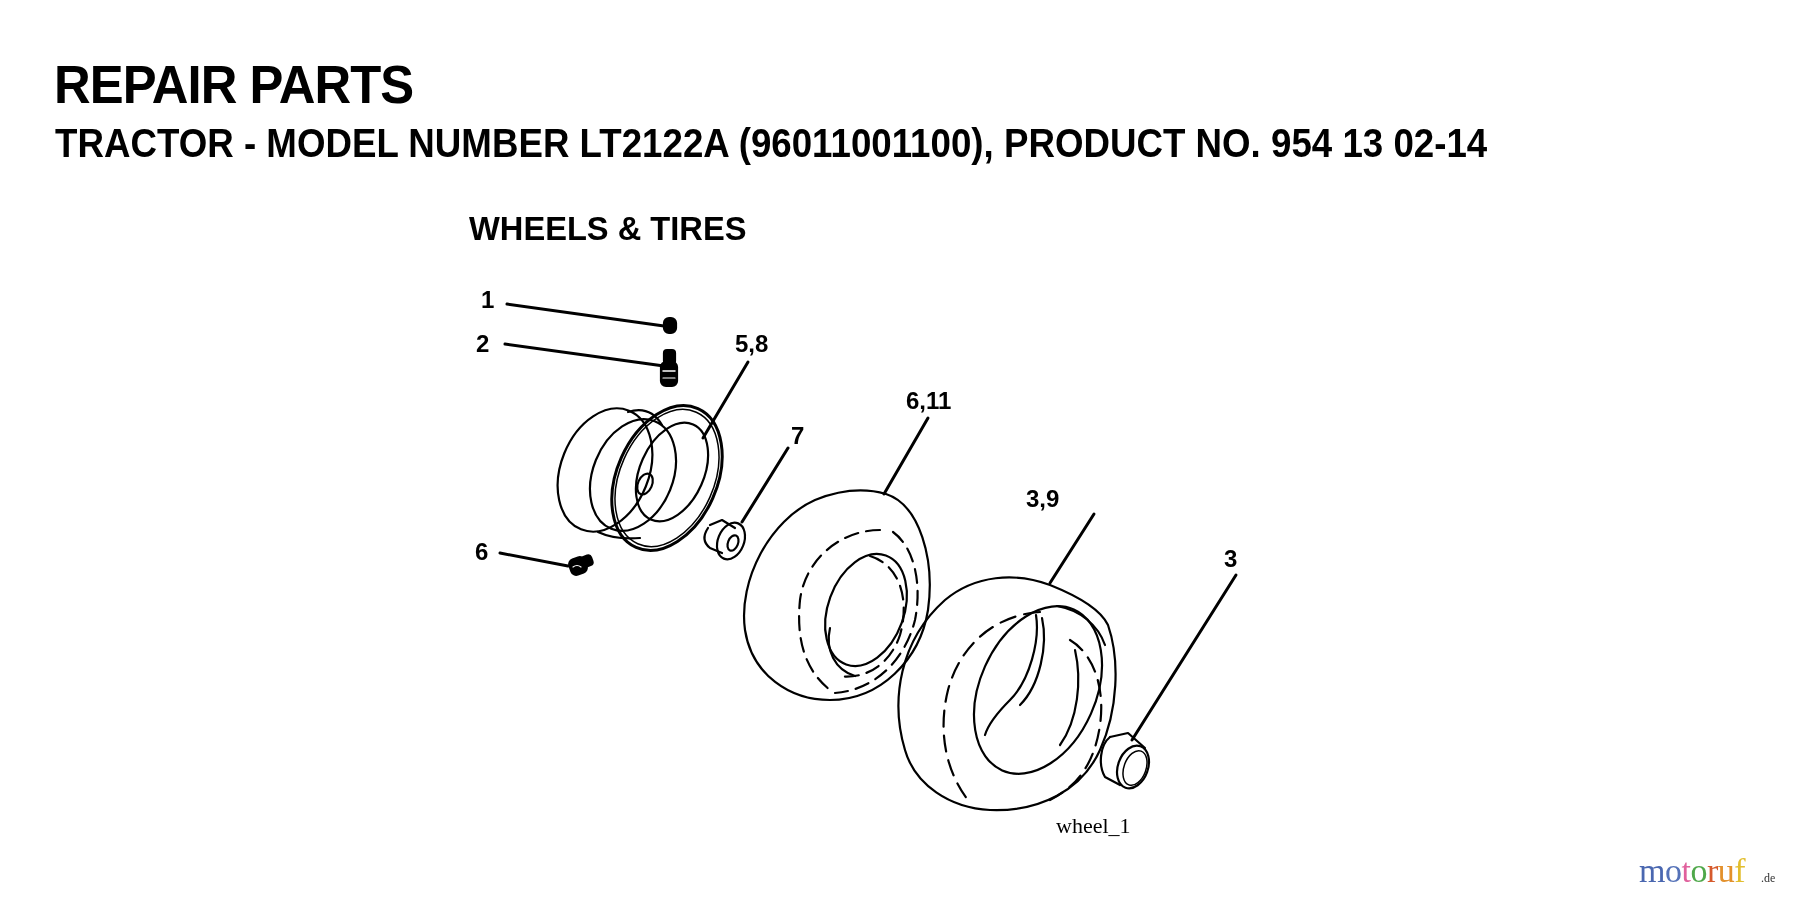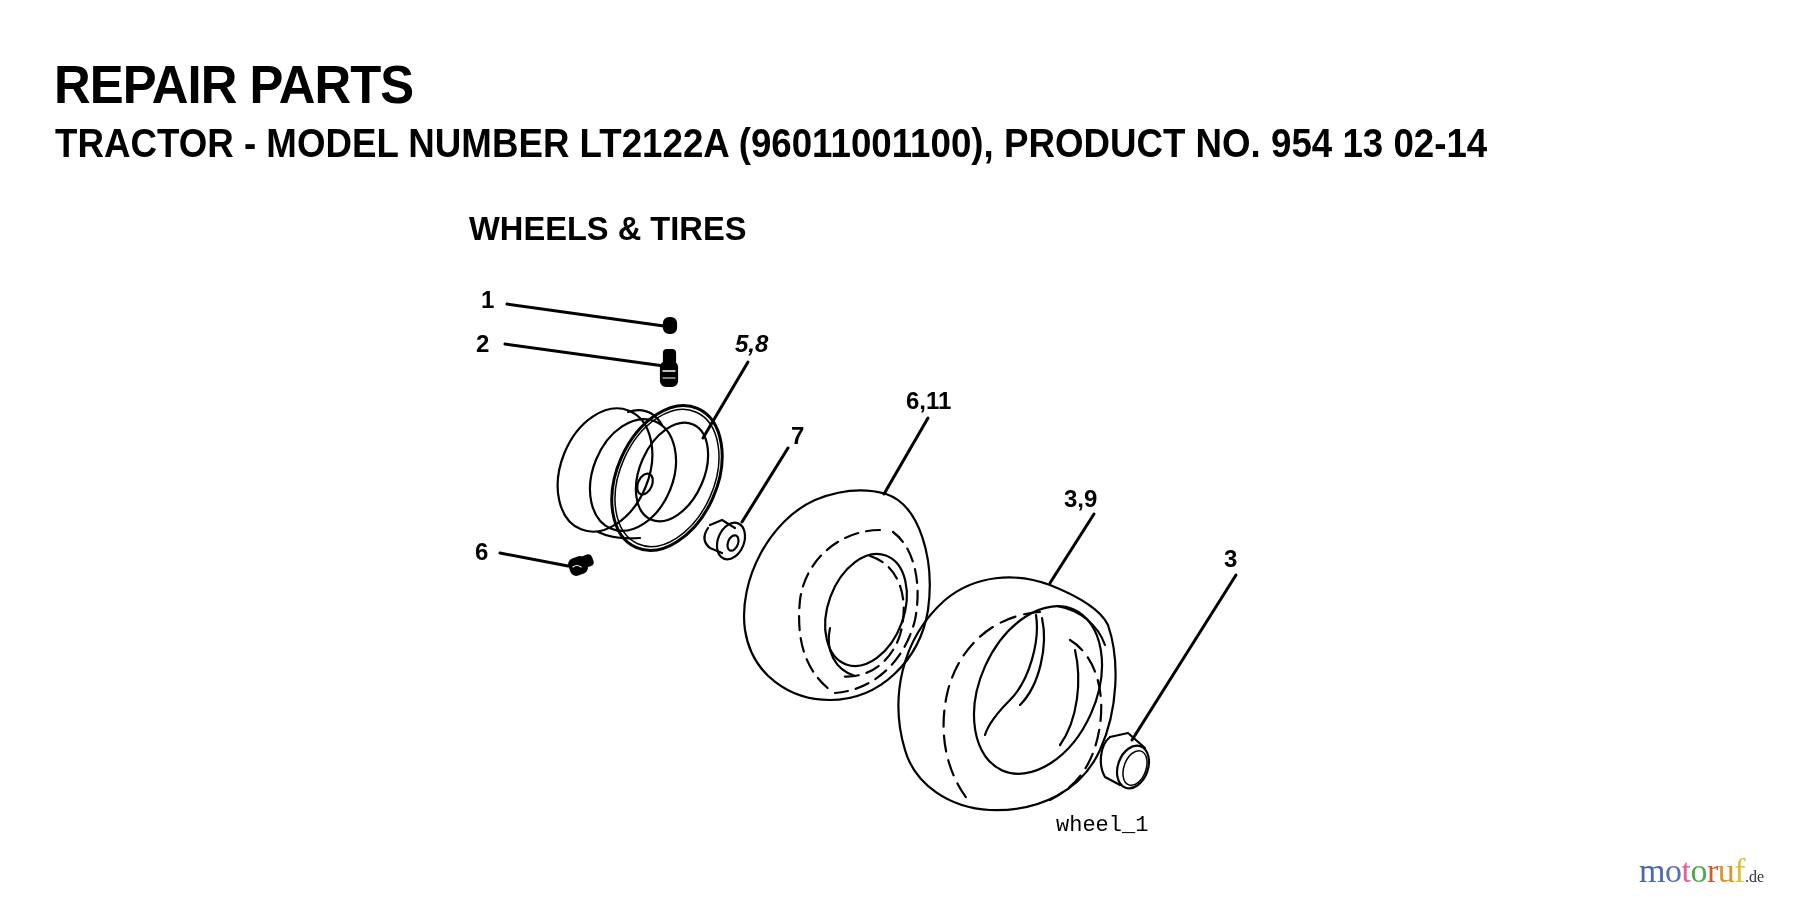--- a/index.html
+++ b/index.html
@@ -57,21 +57,21 @@
     font-family: "Liberation Sans", sans-serif;
     font-weight: bold;
     font-size: 24px;
     line-height: 26px;
     white-space: nowrap;
   }
   .fig-id {
     position: absolute;
     left: 1056px;
     top: 813px;
-    font-family: Liberation Mono, monospace;
+    font-family: Liberation Serif, serif;
     font-size: 22px;
     line-height: 26px;
     white-space: nowrap;
   }
   svg.diagram {
     position: absolute;
     left: 0;
     top: 0;
     width: 1800px;
     height: 900px;
@@ -80,23 +80,24 @@
     position: absolute;
     left: 1639px;
     top: 852px;
     font-family: "Liberation Serif", serif;
     font-size: 34px;
     line-height: 38px;
     white-space: nowrap;
     letter-spacing: -0.5px;
   }
   .watermark .suffix {
-    font-size: 16px;
+    font-size: 12px;
     color: #333333;
     letter-spacing: 0;
+    margin-left: 16px;
   }
 </style>
 </head>
 <body>
 
 <div class="title">REPAIR PARTS</div>
 <div class="subtitle">TRACTOR - MODEL NUMBER LT2122A (96011001100), PRODUCT NO. 954 13 02-14</div>
 <div class="section-title">WHEELS &amp; TIRES</div>
 
 <svg class="diagram" viewBox="0 0 1800 900" xmlns="http://www.w3.org/2000/svg">
@@ -187,24 +188,24 @@
       <path d="M 1110 737 C 1100 745 1098 765 1105 777 L 1120 785"></path>
       <path d="M 1110 737 L 1128 733 L 1145 748"></path>
       <ellipse cx="1133" cy="767" rx="15" ry="22" transform="rotate(20 1133 767)"></ellipse>
       <ellipse cx="1135" cy="768" rx="11" ry="18" transform="rotate(20 1135 768)" stroke-width="1.5"></ellipse>
     </g>
   </g>
 </svg>
 
 <div class="callout" style="left:481px; top:287px;">1</div>
 <div class="callout" style="left:476px; top:331px;">2</div>
-<div class="callout" style="left:735px; top:331px;font-style:italic;">5,8</div>
+<div class="callout" style="left:735px; top:331px;">5,8</div>
 <div class="callout" style="left:791px; top:423px;">7</div>
 <div class="callout" style="left:906px; top:388px;">6,11</div>
-<div class="callout" style="left:1064px; top:486px;">3,9</div>
+<div class="callout" style="left:1026px; top:486px;">3,9</div>
 <div class="callout" style="left:475px; top:539px;">6</div>
 <div class="callout" style="left:1224px; top:546px;">3</div>
 
 <div class="fig-id">wheel_1</div>
 
 <div class="watermark">
   <span style="color: rgb(74, 103, 176);">m</span><span style="color: rgb(85, 114, 184);">o</span><span style="color: rgb(224, 96, 156);">t</span><span style="color: rgb(79, 168, 74);">o</span><span style="color: rgb(214, 90, 44);">r</span><span style="color: rgb(227, 145, 44);">u</span><span style="color: rgb(226, 190, 46);">f</span><span class="suffix">.de</span>
 </div>
 
 </body></html>

